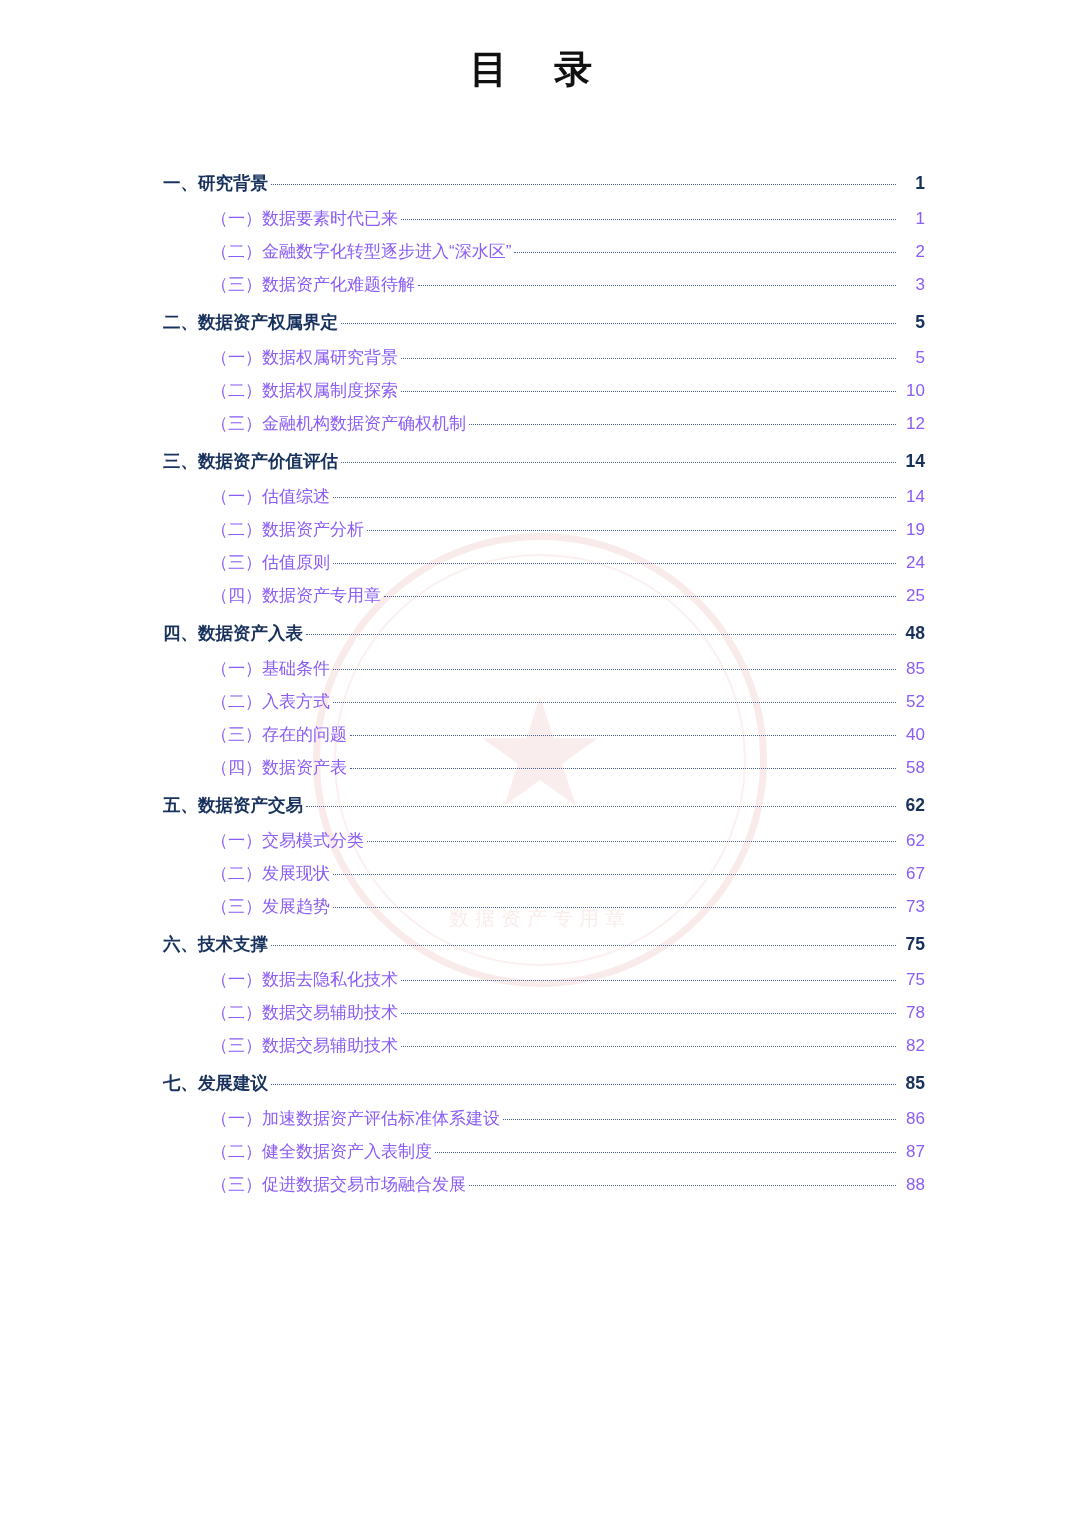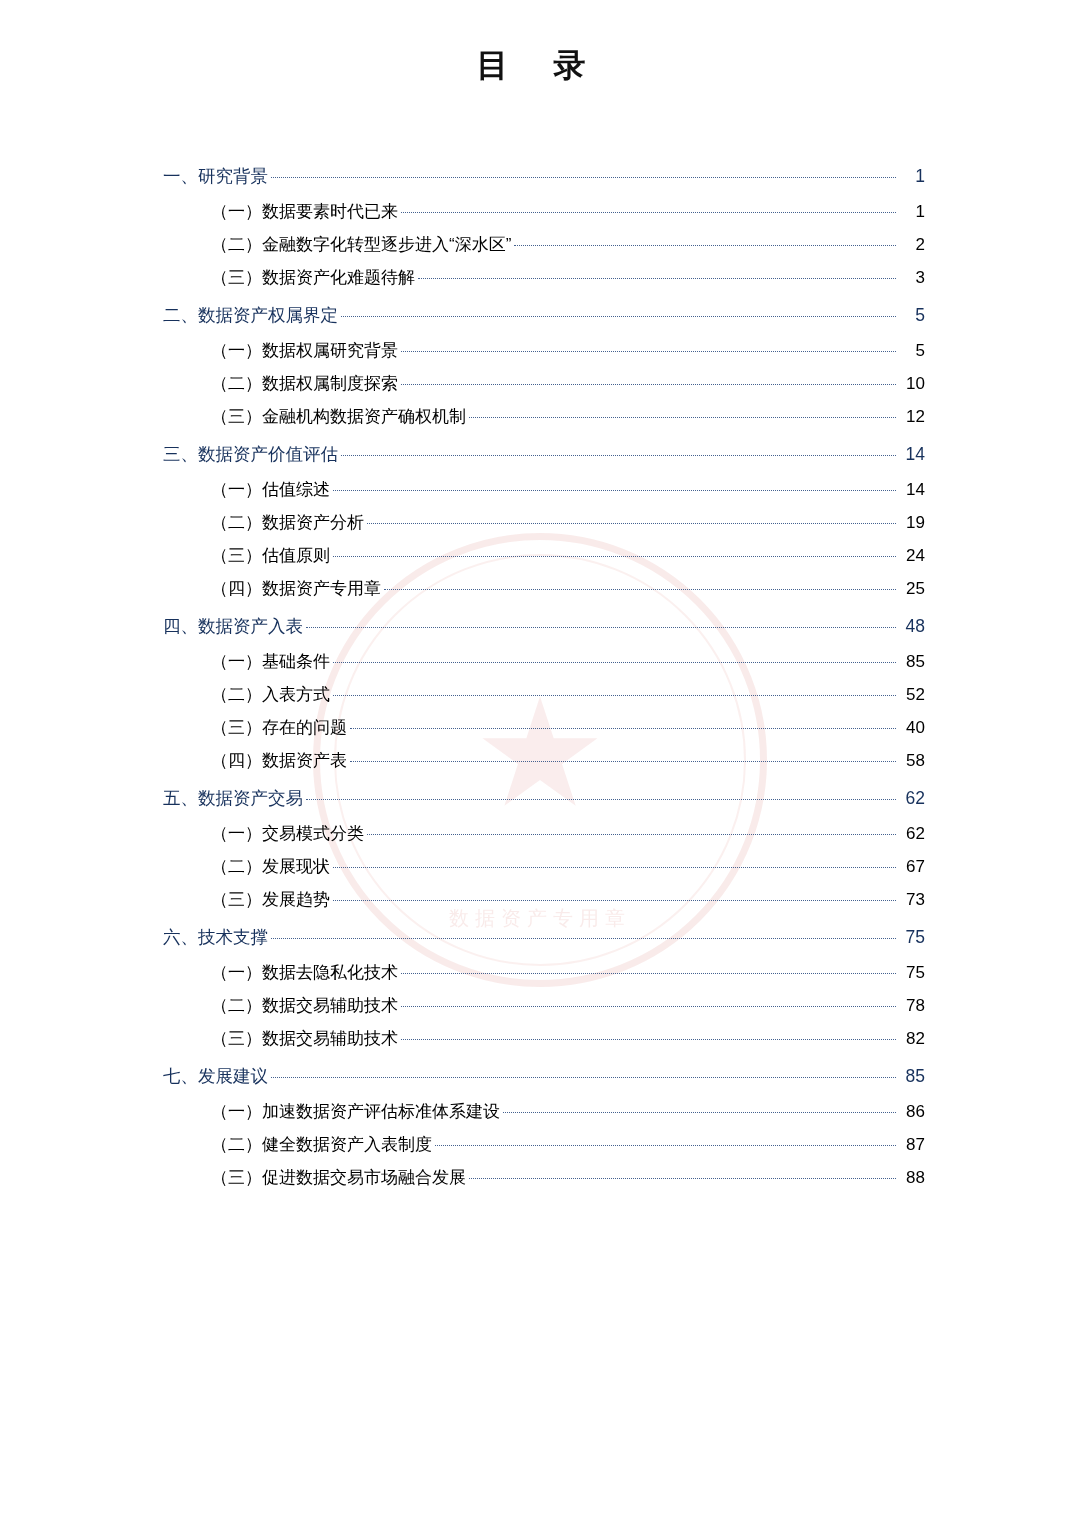--- a/index.html
+++ b/index.html
@@ -69,53 +69,53 @@
     color: #1a1a1a;
     font-weight: bold;
     letter-spacing: 1px;
   }
   .header-rule {
     margin: 9px 152px 0 152px;
     border-top: 2px solid #1a1a1a;
   }
   .toc-title {
     text-align: center;
-    font-size: 32px;
+    font-size: 38px;
     font-weight: bold;
     color: #111111;
     letter-spacing: 18px;
     margin-top: 44px;
     margin-bottom: 0;
   }
   .toc {
     margin: 76px 155px 0 155px;
   }
   .toc-entry {
     display: flex;
     align-items: baseline;
     font-size: 17px;
     color: #1b3a6b;
     margin-bottom: 10px;
     white-space: nowrap;
   }
   .toc-entry.level1 {
-    font-weight: normal;
+    font-weight: bold;
     font-size: 17.5px;
     color: #17315c;
     margin-top: 14px;
     margin-bottom: 12px;
     padding-left: 8px;
   }
   .toc-entry.level1:first-child {
     margin-top: 0;
   }
   .toc-entry.level2 {
     padding-left: 56px;
     font-weight: normal;
-    color: #000000;
+    color: #8b5cf6;
   }
   .toc-label {
     flex: 0 0 auto;
   }
   .toc-dots {
     flex: 1 1 auto;
     margin: 0 3px;
     border-bottom: 1.6px dotted #44618f;
     position: relative;
     top: -4px;

